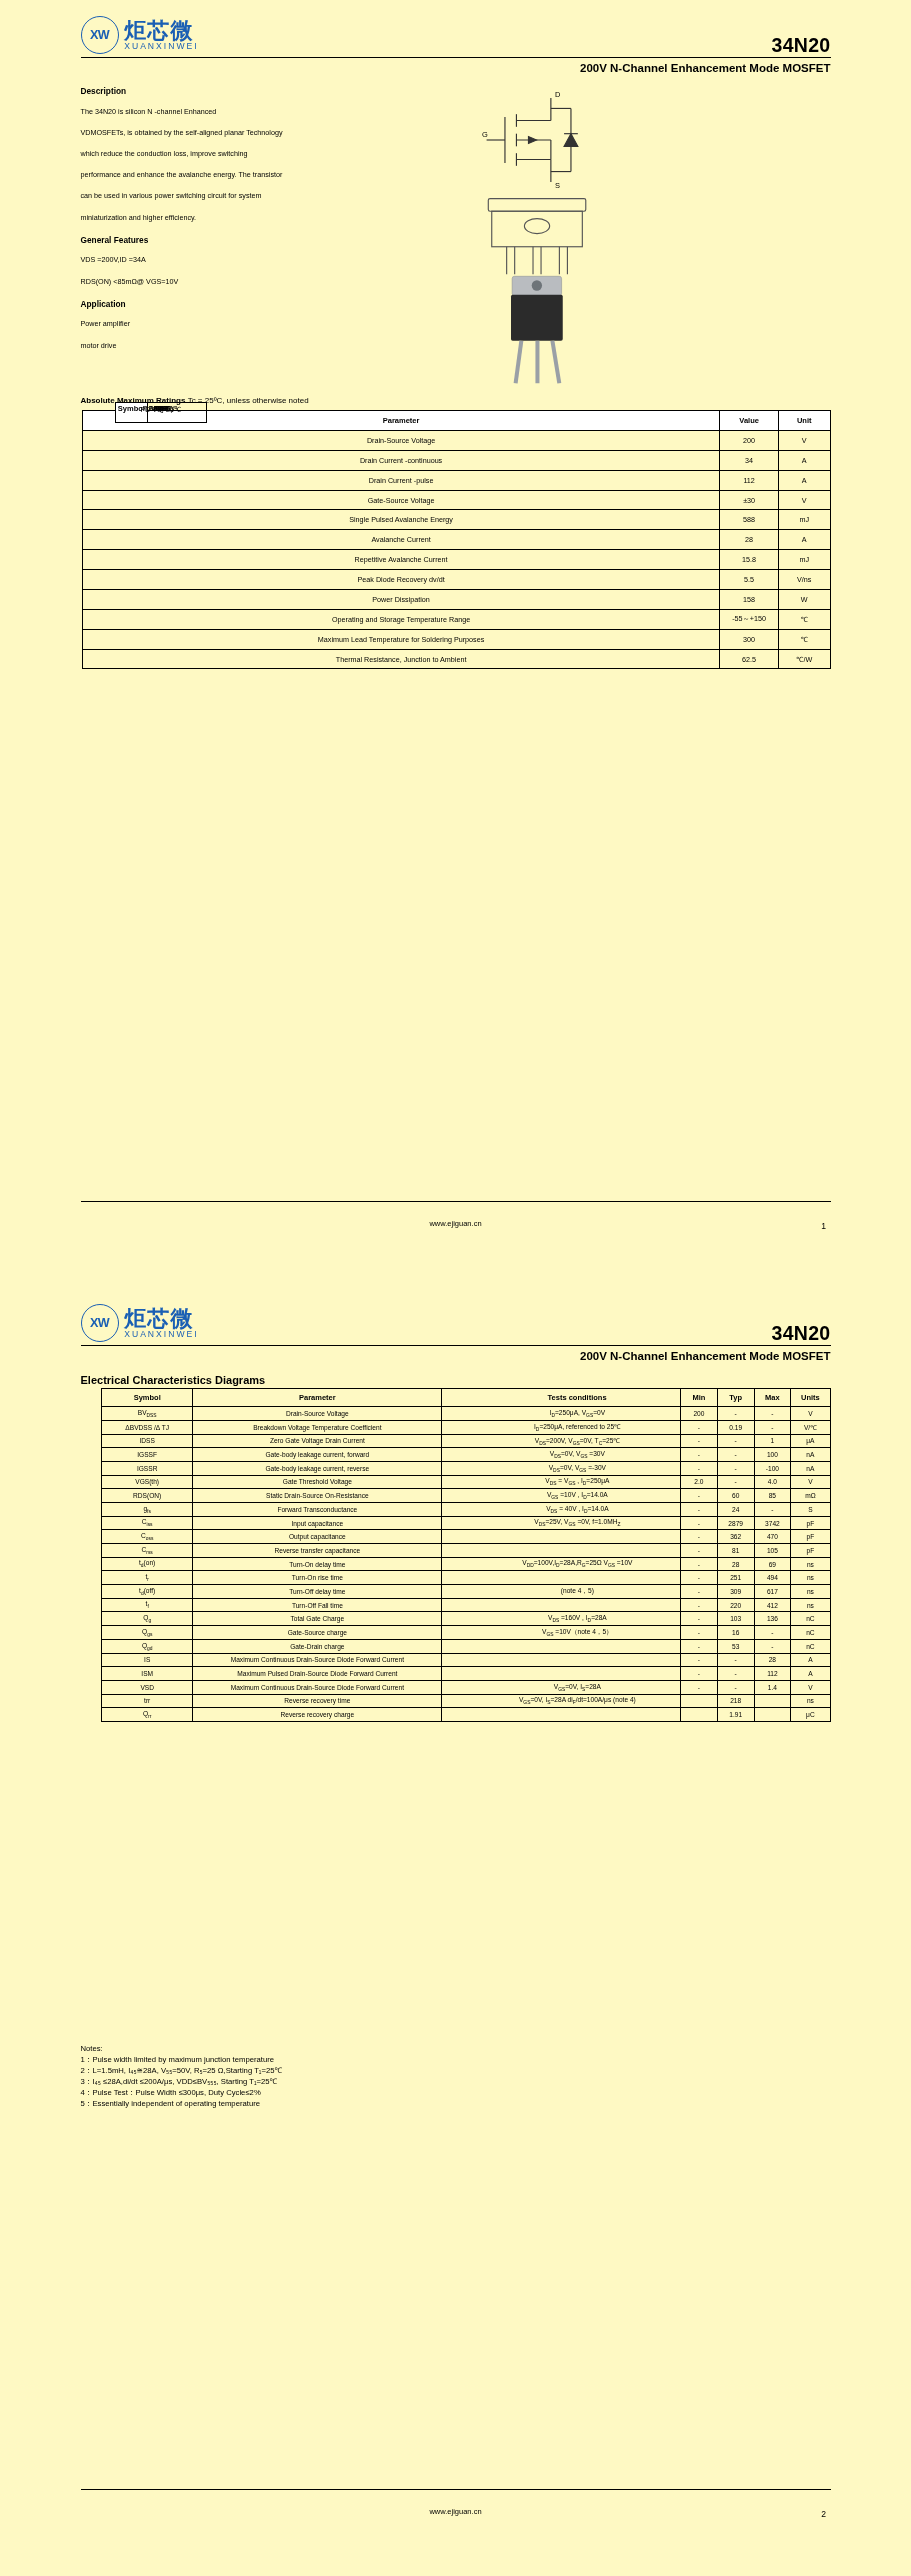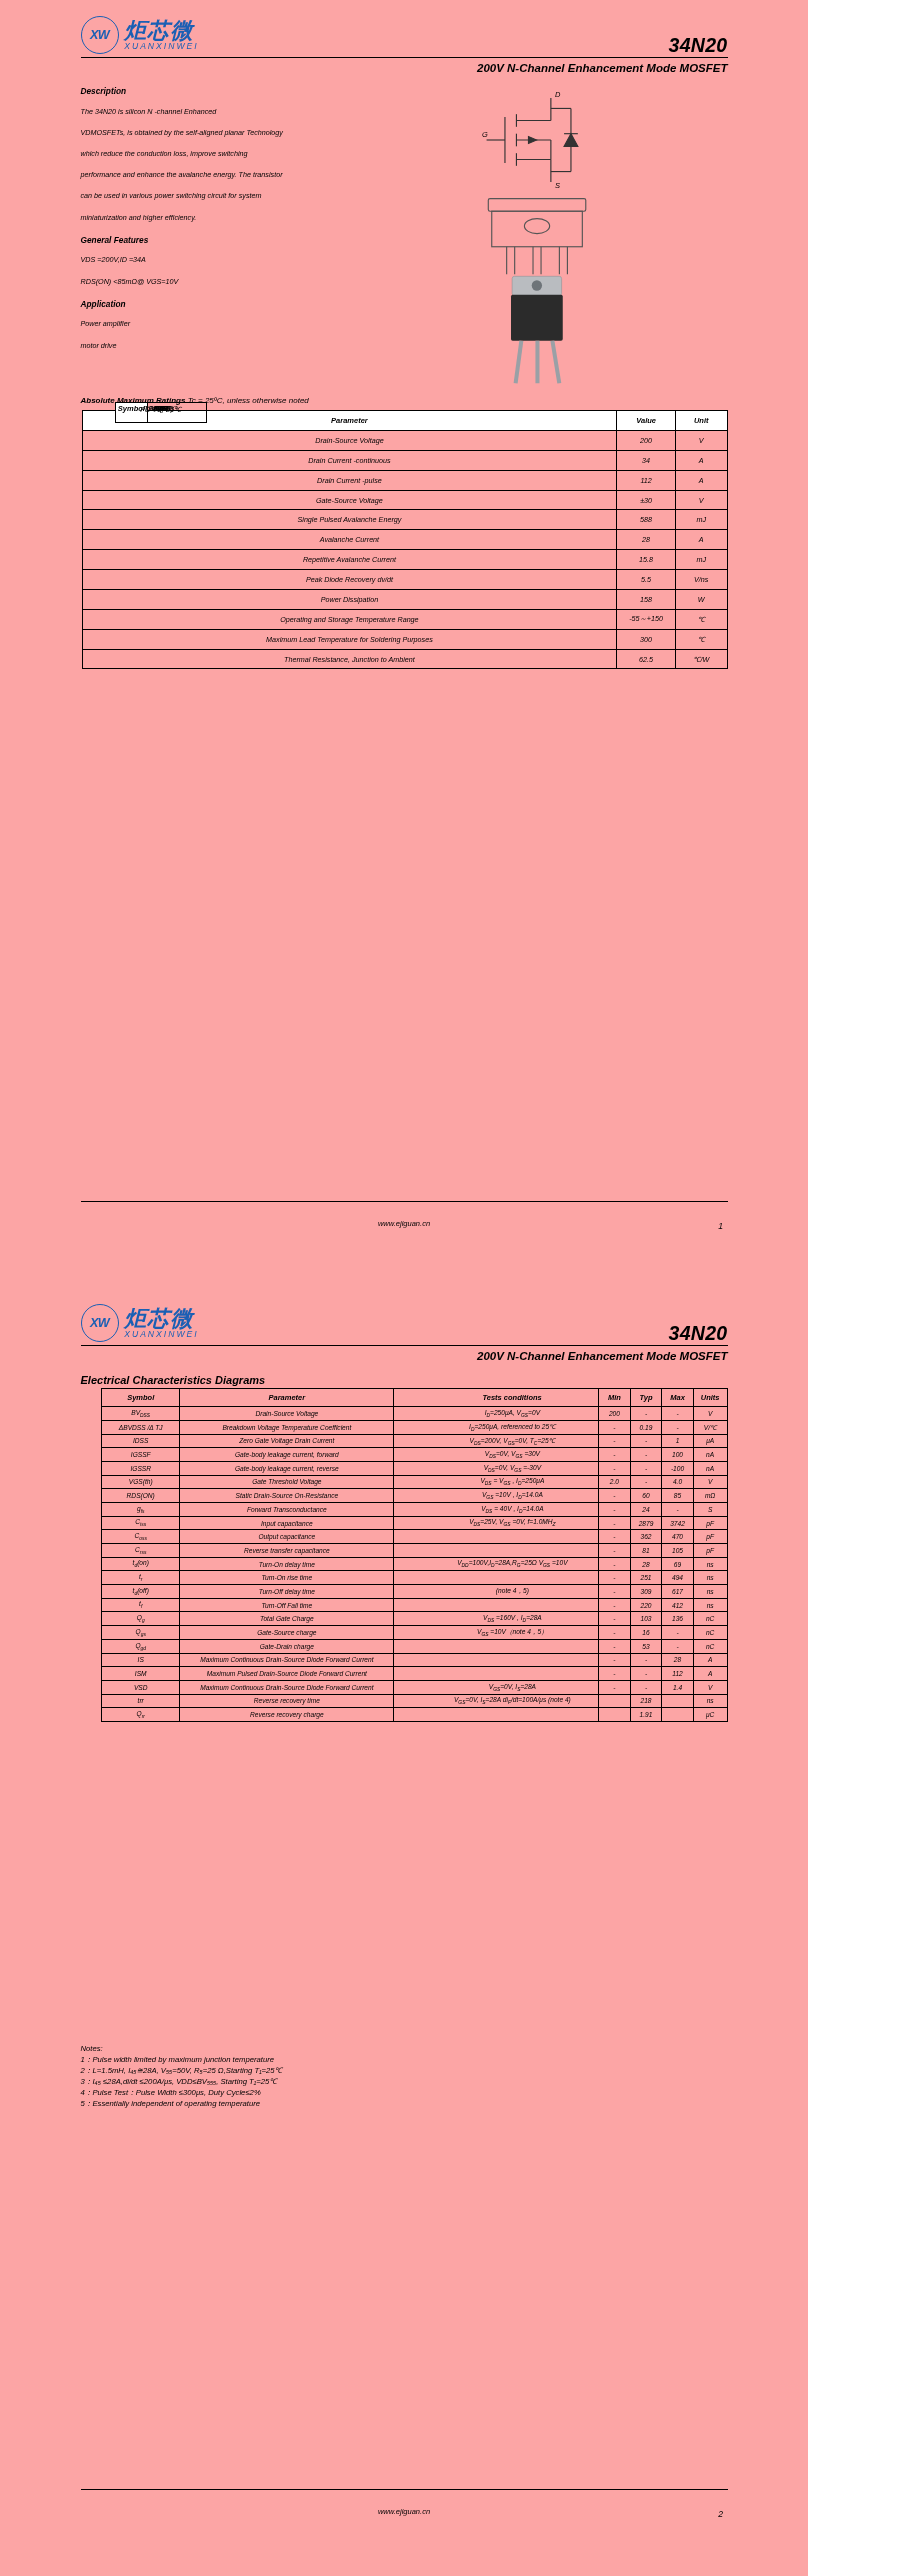--- a/index.html
+++ b/index.html
@@ -1,18 +1,18 @@
 <!DOCTYPE html>
 <html style="font-size:9.2px"><head>
 <meta charset="utf-8">
 <style>
   html,body{margin:0;padding:0;background:#c8c8c8;}
   body{font-family:"Liberation Sans", sans-serif;color:#000;}
   .page{width:911px;background:#ffffff;margin:0 auto;position:relative;}
-  .sheet{width:808px;height:1288px;position:relative;background:#fca5a5;overflow:hidden;font-style:italic;}
+  .sheet{width:911px;height:1288px;position:relative;background:#fef9c3;overflow:hidden;}
   .inner{position:absolute;left:69px;right:69px;top:0;bottom:0;}
 
   
   .hdr{position:relative;height:69px;}
   .logo{position:absolute;left:11.5px;top:16px;display:flex;align-items:center;gap:5.7px;}
   .logo-mark{width:36px;height:36px;border-radius:50%;border:1.7px solid #1a5fb4;position:relative;display:flex;align-items:center;justify-content:center;}
   .logo-mark span{color:#1a5fb4;font-weight:bold;font-size:12.6px;letter-spacing:-0.6px;}
   .logo-txt{display:flex;flex-direction:column;line-height:1;}
   .logo-cn{font-size:22px;font-weight:bold;color:#1a5fb4;letter-spacing:1.1px;font-family:"DejaVu Sans",sans-serif;}
   .logo-en{font-size:8.6px;color:#1a5fb4;letter-spacing:2px;margin-top:0;}

